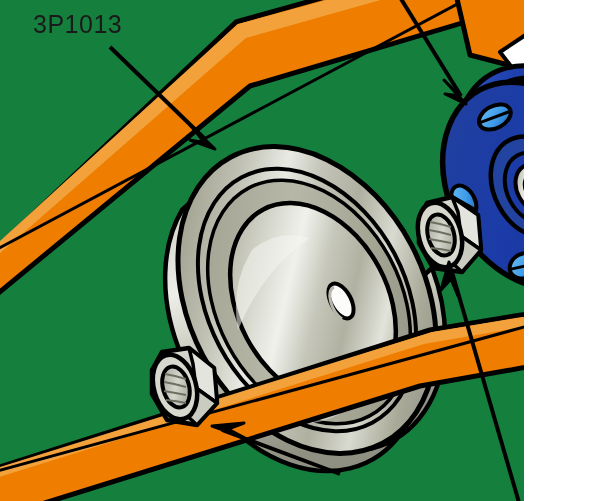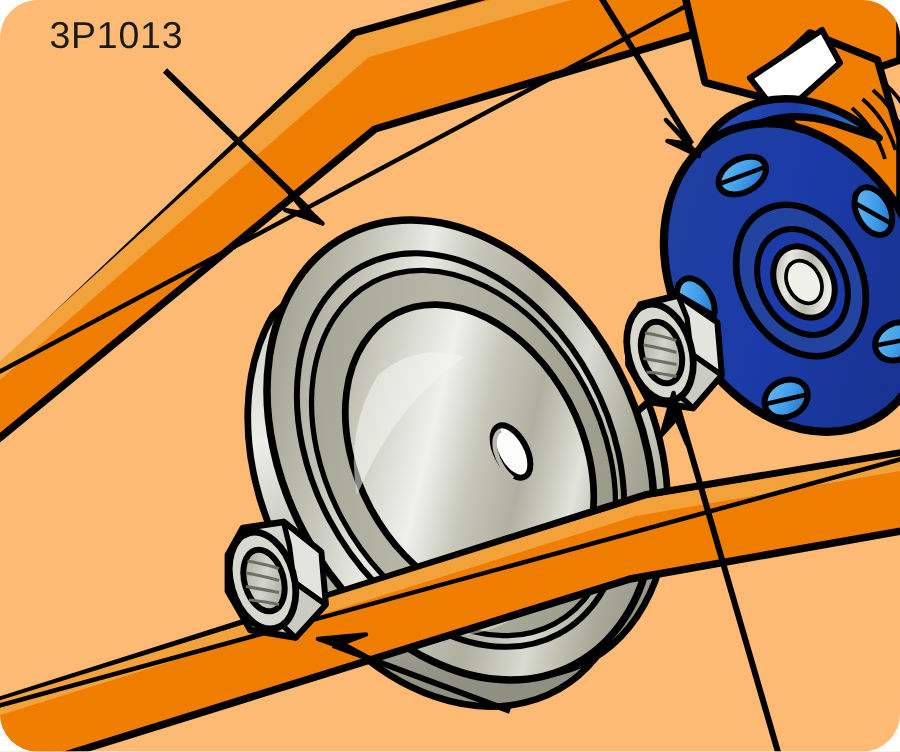--- a/index.html
+++ b/index.html
@@ -2,26 +2,25 @@
 <html><head>
 <meta charset="utf-8">
 <style>
   html, body {
     margin: 0;
     padding: 0;
     background: #ffffff;
   }
   #stage {
     position: relative;
-    width: 600px;
+    width: 524px;
     height: 501px;
-    background: #fdba74;
+    background: #15803d;
     overflow: hidden;
     font-family: "Liberation Sans", sans-serif;
-    border-radius: 25px;
   }
   #art {
     position: absolute;
     left: 0;
     top: 0;
     width: 600px;
     height: 501px;
   }
   .label-text {
     position: absolute;

